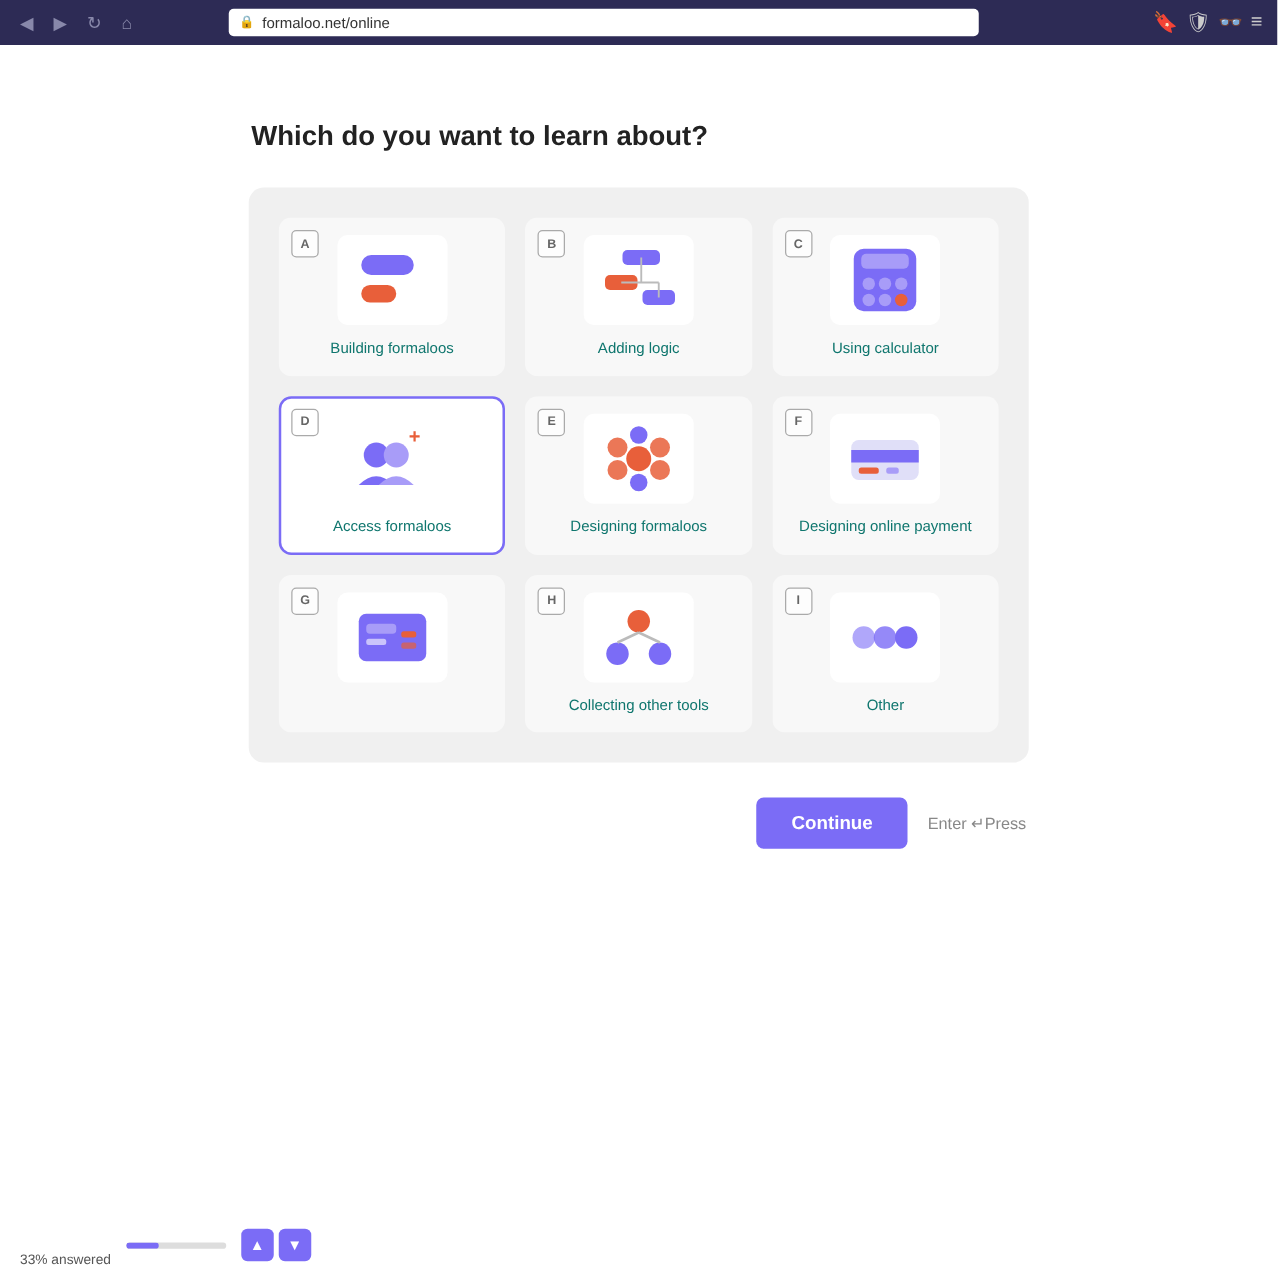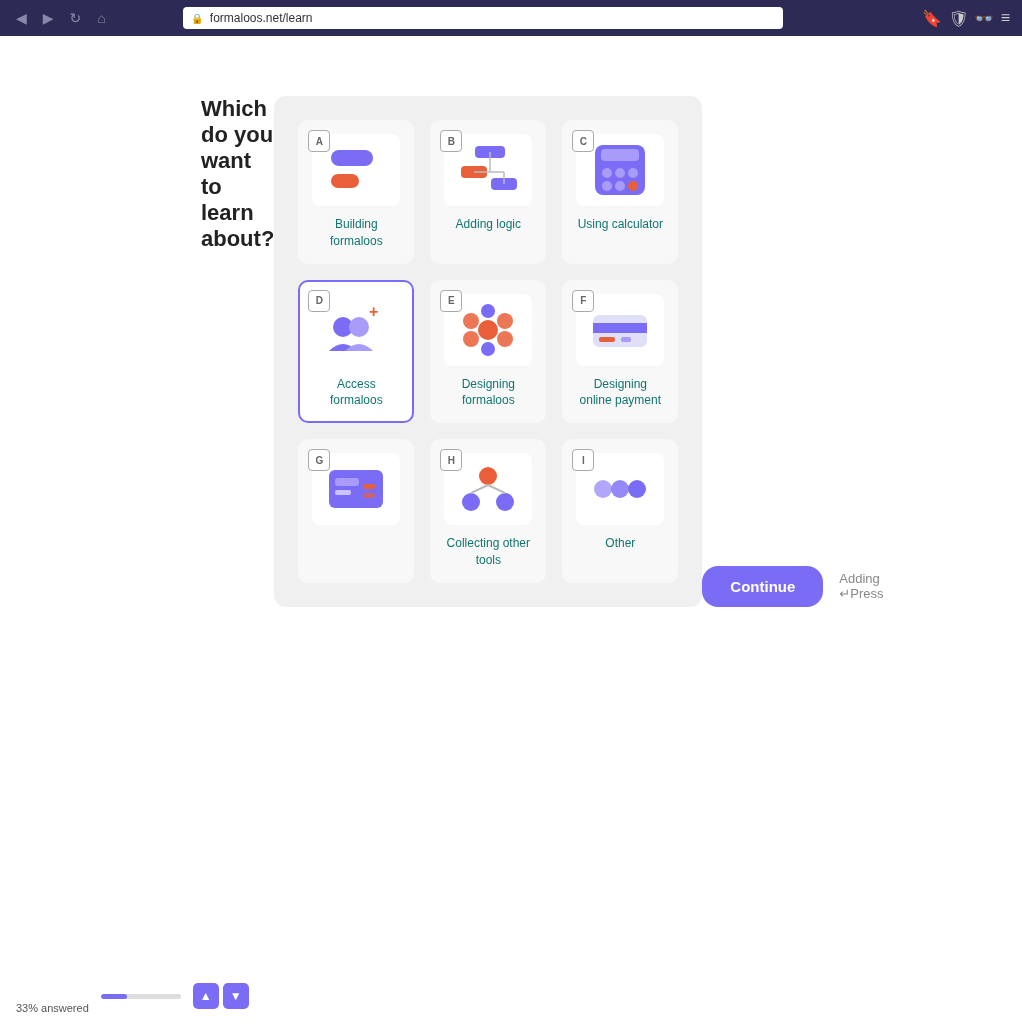--- a/index.html
+++ b/index.html
@@ -53,21 +53,21 @@
       background: none;
       border: none;
       font-size: 16px;
       cursor: pointer;
     }
 
     
     .page-content {
       padding: 60px 26px 40px;
       display: flex;
-      flex-direction: row;
+      flex-direction: column;
       align-items: center;
     }
 
     .page-title {
       font-size: 22px;
       font-weight: 600;
       color: #222;
       margin-bottom: 28px;
       align-self: flex-start;
       margin-left: calc(50% - 310px);
@@ -146,21 +146,21 @@
       gap: 16px;
       margin-top: 28px;
       align-self: flex-end;
       margin-right: calc(50% - 310px);
     }
 
     .continue-btn {
       background: #7b6cf6;
       color: #fff;
       border: none;
-      border-radius: 16px;
+      border-radius: 6px;
       padding: 12px 28px;
       font-size: 15px;
       font-weight: 600;
       cursor: pointer;
     }
     .continue-hint {
       font-size: 13px;
       color: #888;
     }
 
@@ -225,21 +225,21 @@
 </head>
 <body>
 
 <div class="browser-chrome">
   <button class="browser-nav-btn">◀</button>
   <button class="browser-nav-btn">▶</button>
   <button class="browser-nav-btn">↻</button>
   <button class="browser-nav-btn">⌂</button>
   <div class="browser-address-bar">
     <span class="lock-icon">🔒</span>
-    <span>formaloos.net/learn</span>
+    <span>formaloo.net/online</span>
   </div>
   <div class="browser-right-btns">
     <button class="browser-right-btn">🔖</button>
     <button class="browser-right-btn">🛡</button>
     <button class="browser-right-btn">👓</button>
     <button class="browser-right-btn">≡</button>
   </div>
 </div>
 
 <div class="page-content">
@@ -362,21 +362,21 @@
         <circle cx="52" cy="31" r="9" fill="#7b6cf6"></circle>
       </svg>
     </div>
     <span class="option-label">Other</span>
   </div>
       </div>
   </div>
 
   <div class="continue-area">
     <button class="continue-btn">Continue</button>
-    <span class="continue-hint">Adding ↵Press</span>
+    <span class="continue-hint">Enter ↵Press</span>
   </div>
 </div>
 
 <div class="bottom-bar">
   <span class="progress-text">33% answered</span>
   <div class="progress-track">
     <div class="progress-fill" id="progress-fill" style="width: 33%;"></div>
   </div>
   <div class="nav-arrows">
     <button class="nav-arrow-btn">▲</button>

